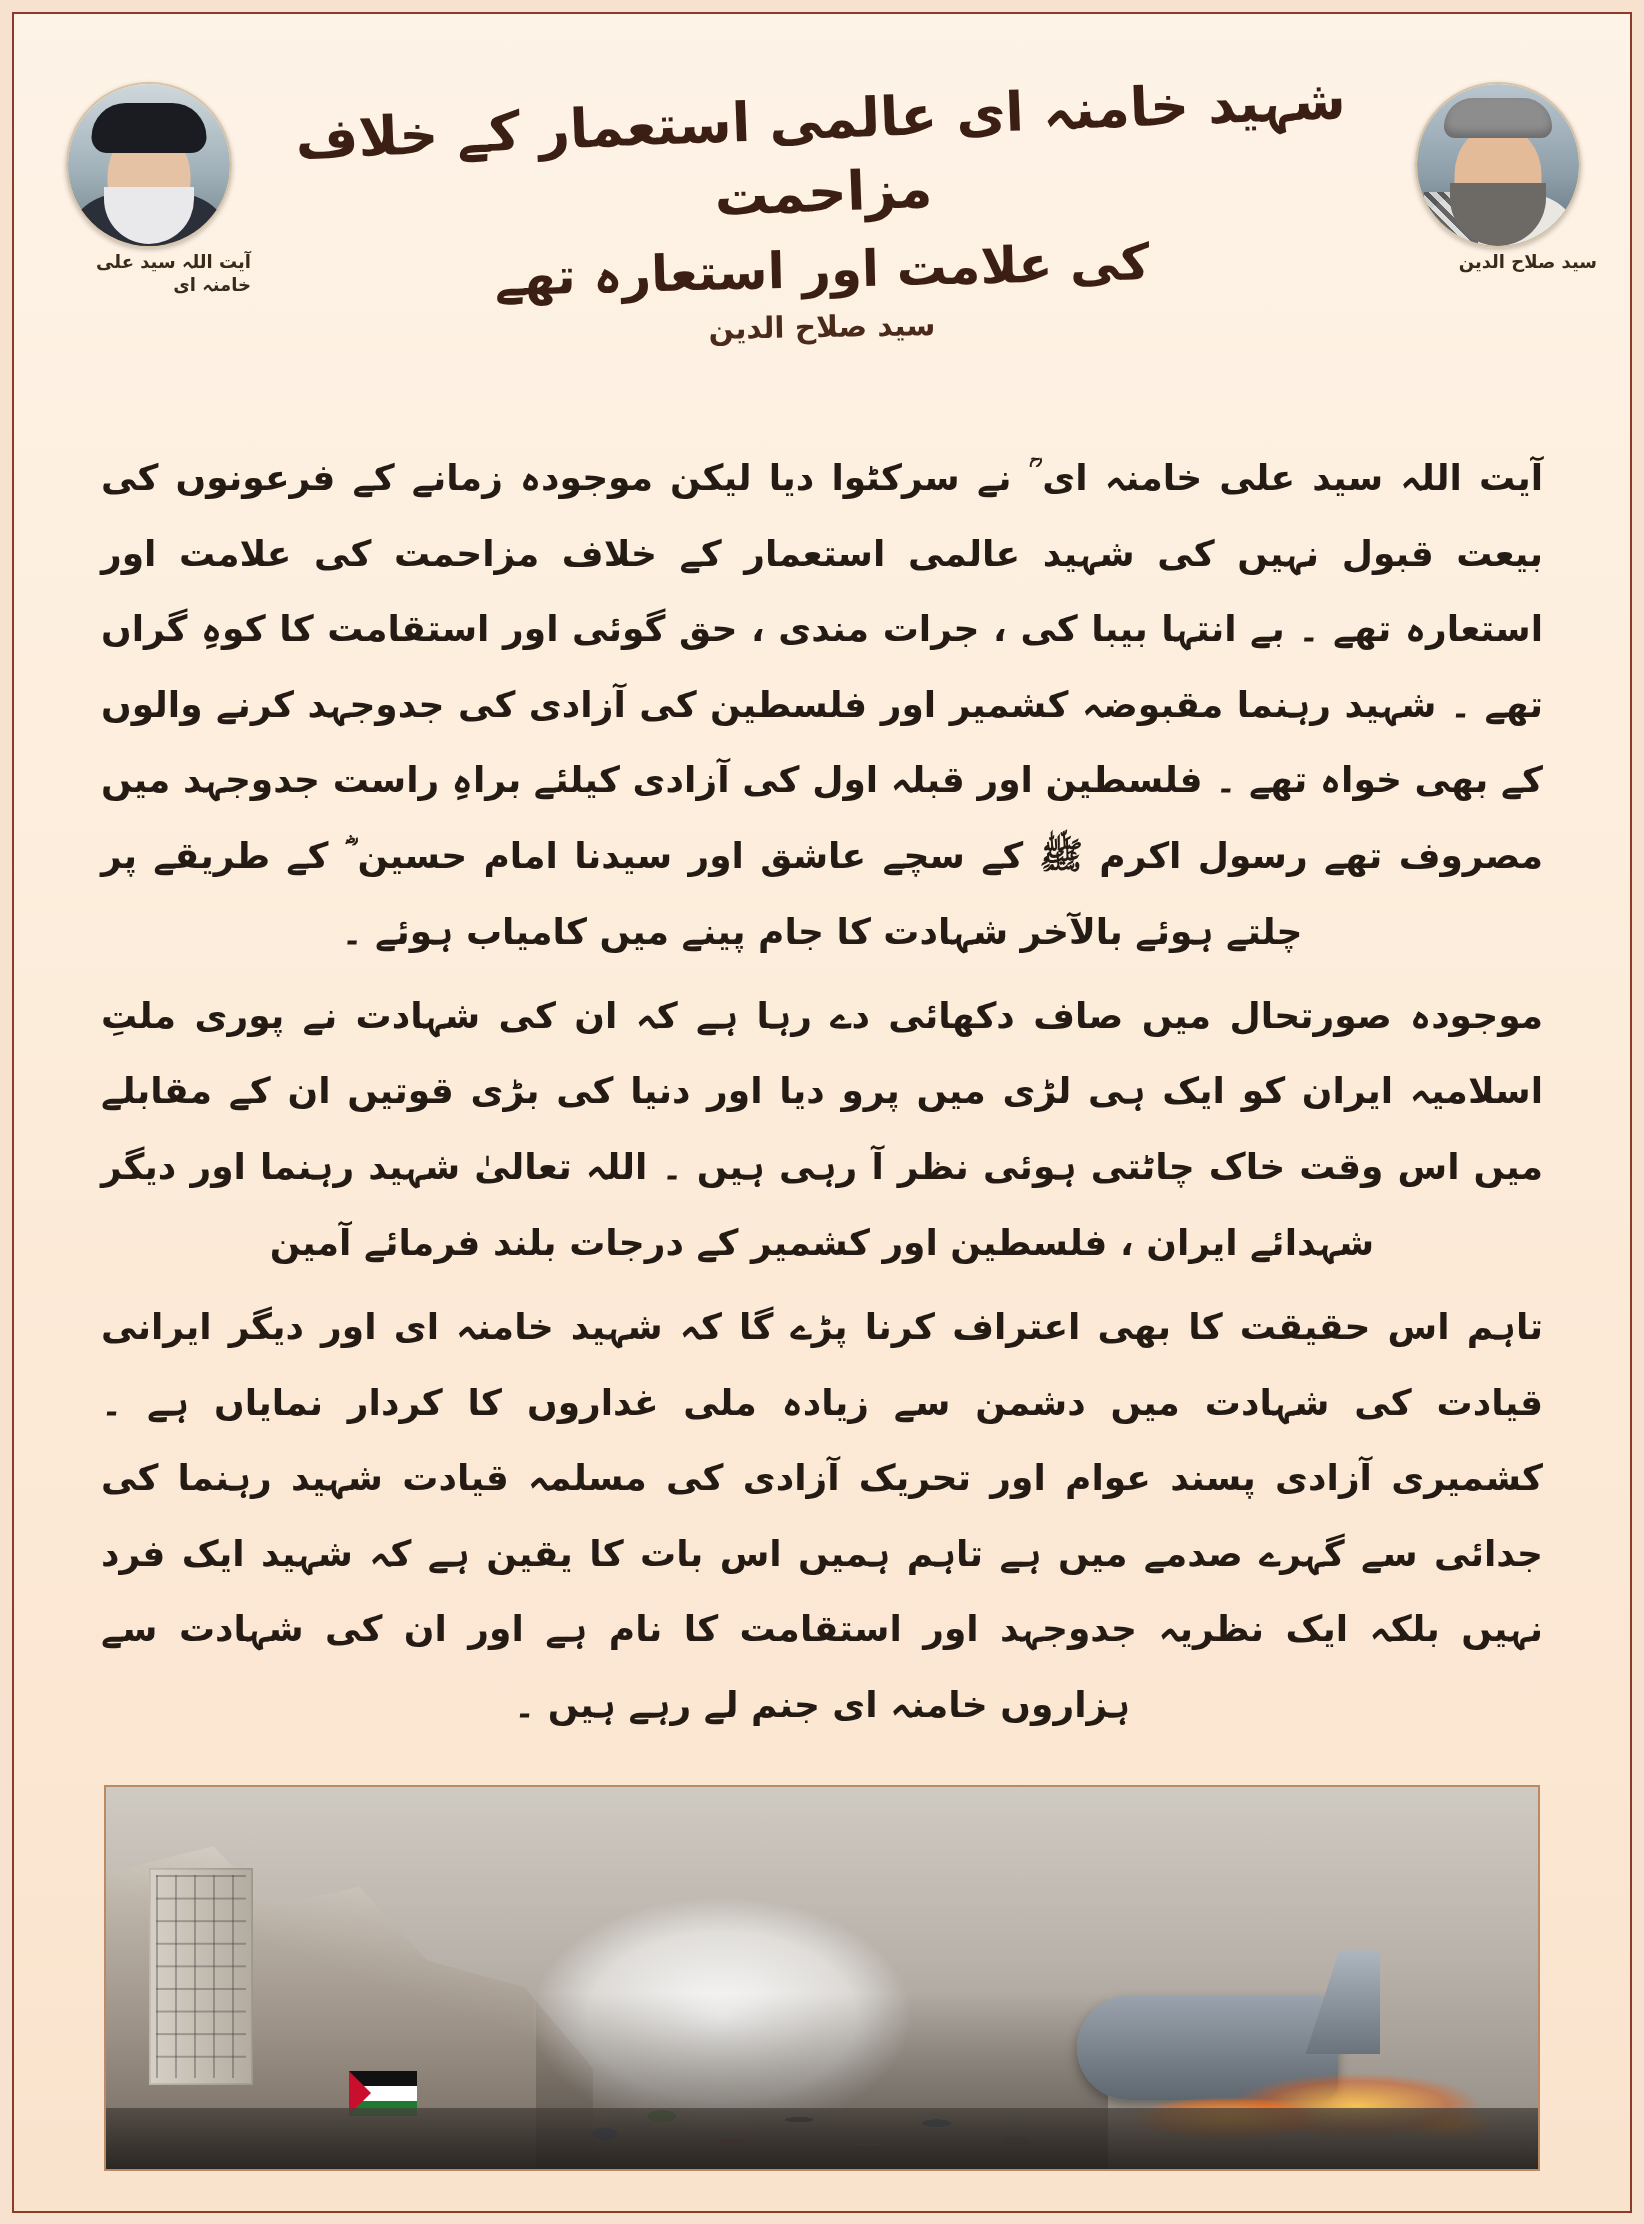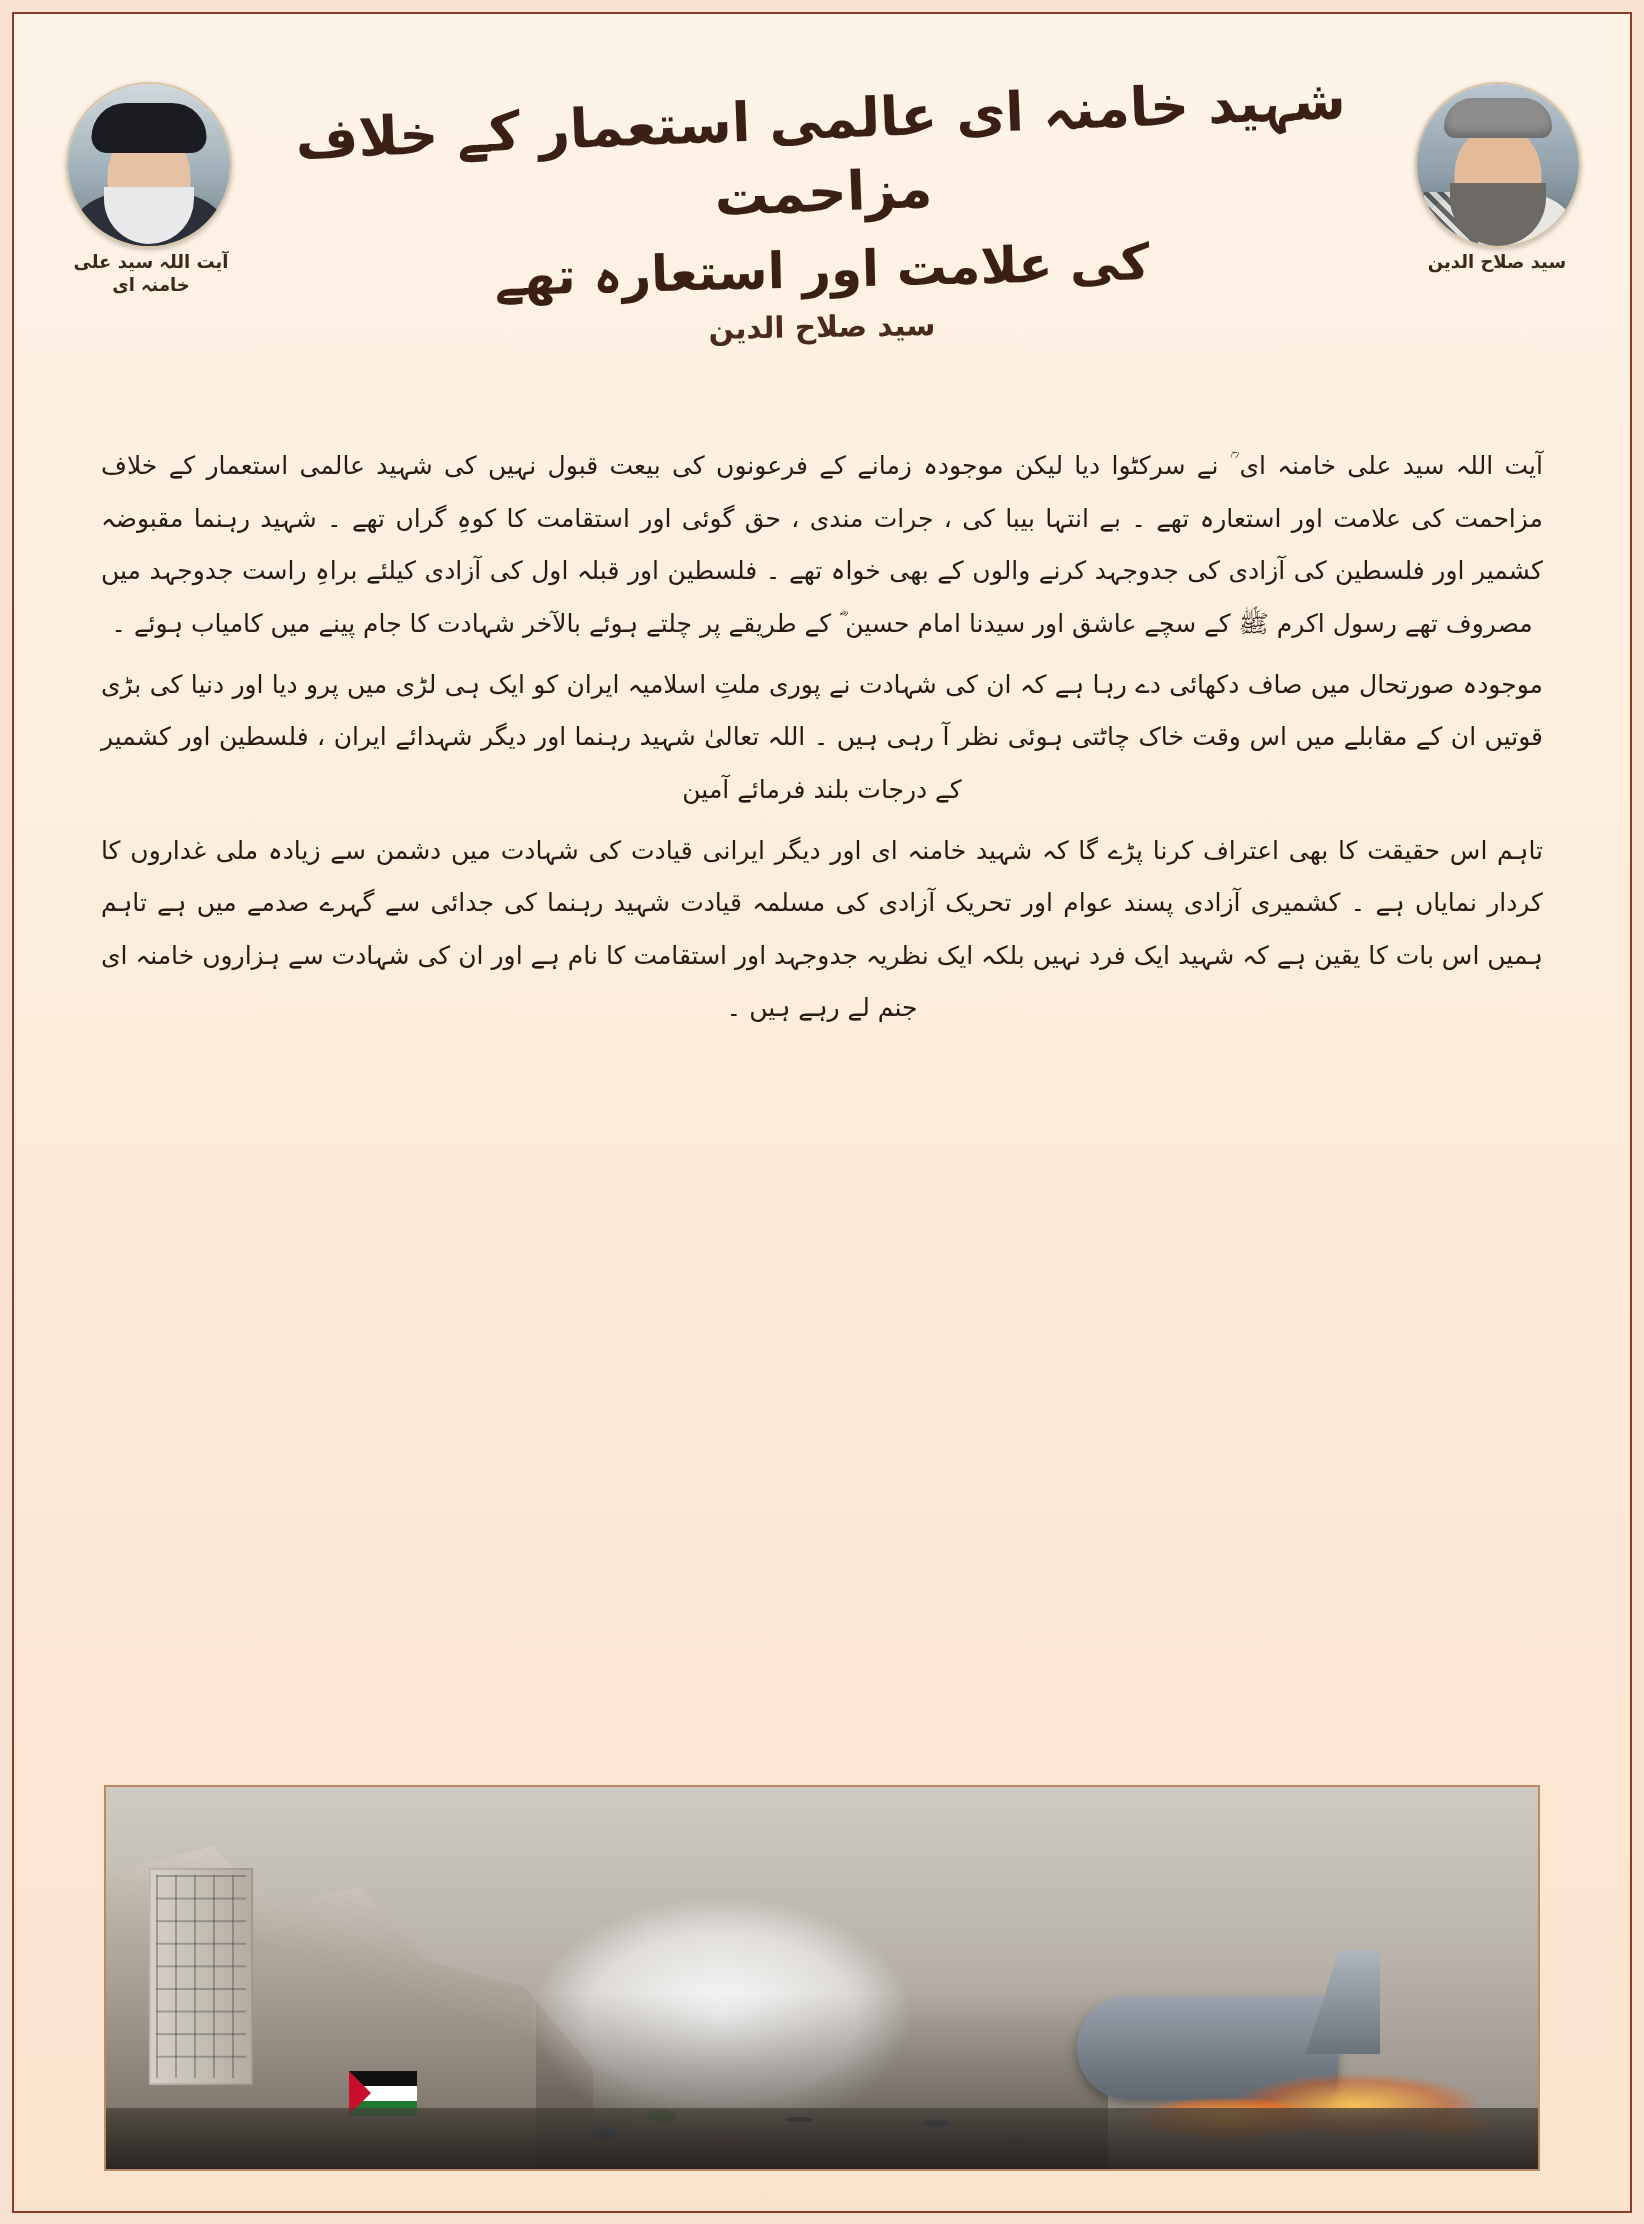--- a/index.html
+++ b/index.html
@@ -104,21 +104,21 @@
     width: 54px;
     height: 54px;
     background: repeating-linear-gradient(45deg,#dcdcdc 0 5.2px,#4f4f4f 5.2px 10.4px);
     opacity: .85;
   }
 
   .portrait-caption {
     position: absolute;
     top: 236px;
     width: 200px;
-    text-align: center;
+    text-align: right;
     color: #3a2a1c;
     font-size: 18px;
     font-weight: bold;
     line-height: 1.3;
   }
   .cap-left  { left: 37px; }
   .cap-right { right: 33px; }
 
   .headline {
     position: absolute;
@@ -152,23 +152,23 @@
 
   
   .article {
     position: absolute;
     left: 87px;
     right: 87px;
     top: 426px;
     text-align: justify;
     text-align-last: center;
     color: #241b14;
-    font-size: 25px;
+    font-size: 36px;
     line-height: 2.1;
-    font-weight: 400;
+    font-weight: 700;
   }
   .article p { margin: 0 0 8.7px 0; }
 
   
   .photo {
     position: absolute;
     left: 90px;
     right: 90px;
     bottom: 40px;
     height: 382px;

